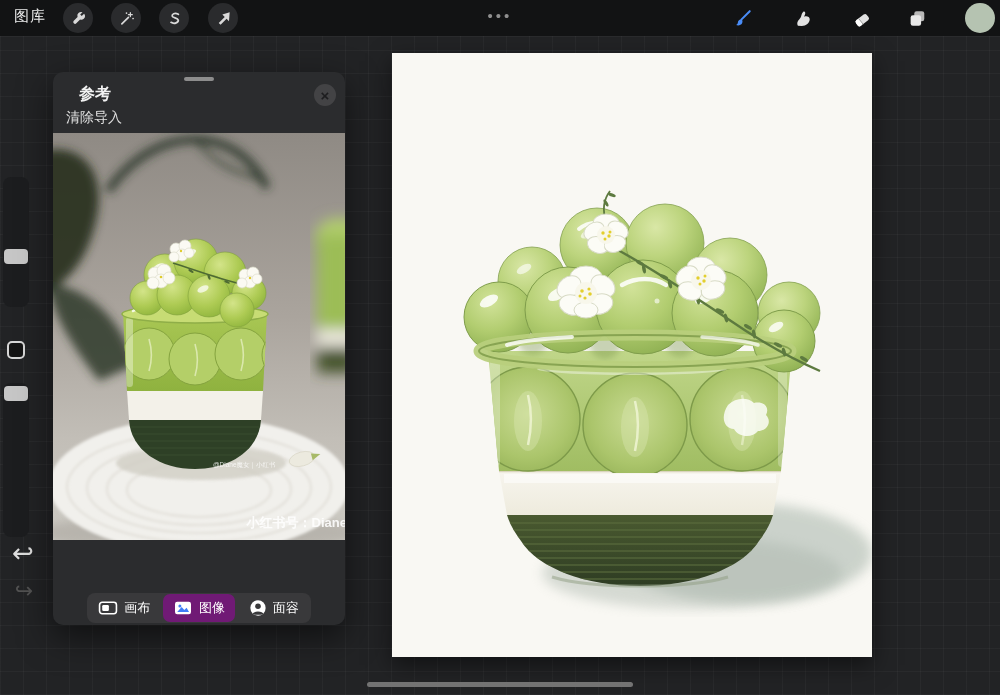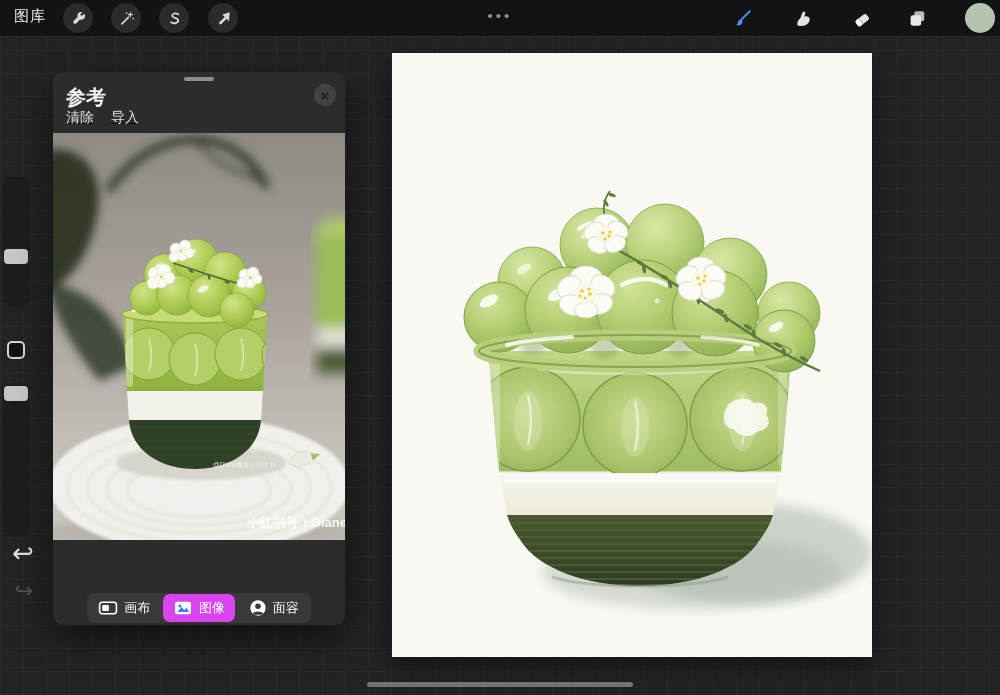--- a/index.html
+++ b/index.html
@@ -31,32 +31,32 @@
   .modify-btn{position:absolute;left:7px;top:341px;width:14px;height:14px;background:#141414;
     border:2.5px solid #d6d6d6;border-radius:5px;}
   .undo-btn{position:absolute;left:8px;top:538px;width:30px;height:30px;color:#dedede;
     font-size:26px;line-height:30px;text-align:center;}
   .redo-btn{position:absolute;left:9px;top:576px;width:30px;height:30px;color:#525252;
     font-size:22px;line-height:30px;text-align:center;}
   
   .ref-panel{position:absolute;left:53px;top:72px;width:292px;height:553px;background:#2b2c2e;
     border-radius:10px;box-shadow:0 12px 34px rgba(0,0,0,.55);overflow:hidden;}
   .drag-handle{position:absolute;left:131px;top:5px;width:30px;height:4px;border-radius:2px;background:#8d8d8d;}
-  .ref-title{position:absolute;left:13px;top:12px;color:#f2f2f2;font-size:20px;font-weight:700;}
-  .ref-actions{position:absolute;left:13px;top:37px;display:flex;gap:17px;text-decoration:underline;}
+  .ref-title{position:absolute;left:26px;top:12px;color:#f2f2f2;font-size:16px;font-weight:700;}
+  .ref-actions{position:absolute;left:13px;top:37px;display:flex;}
   .ref-action{color:#e0e0e0;font-size:14px;cursor:default;}
   .close-btn{position:absolute;left:261px;top:12px;width:22px;height:22px;border-radius:50%;
     background:#434345;color:#1d1d1f;font-size:15px;font-weight:700;display:flex;
     align-items:center;justify-content:center;}
   .ref-photo{position:absolute;left:0;top:61px;width:292px;height:407px;}
   .seg-control{position:absolute;left:34px;top:521px;width:224px;height:30px;background:#39393b;
     border-radius:8px;display:flex;padding:0;font-family:Liberation Serif, serif;}
   .seg{flex:1;display:flex;align-items:center;justify-content:center;gap:6px;color:#fff;
     font-size:13px;border-radius:7px;margin:1px;}
-  .seg.active{background:#d946ef;align-items:center;}
+  .seg.active{background:#701a75;align-items:center;}
   
   .canvas{position:absolute;left:392px;top:53px;width:480px;height:604px;background:#f9f8f3;
     box-shadow:0 8px 22px rgba(0,0,0,.5);}
   .home-indicator{position:absolute;left:367px;top:682px;width:266px;height:5px;border-radius:3px;background:#737373;}
 </style>
 </head>
 <body>
 
 <div class="screen">
   <div class="bg-grid"></div>

